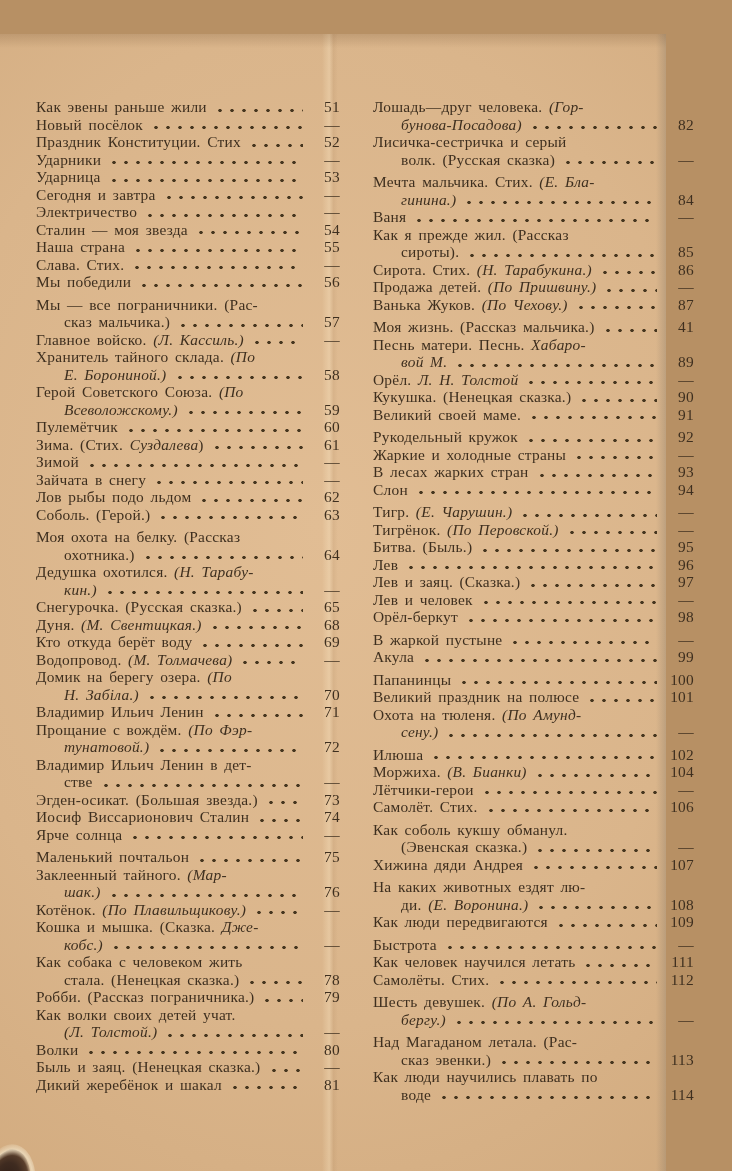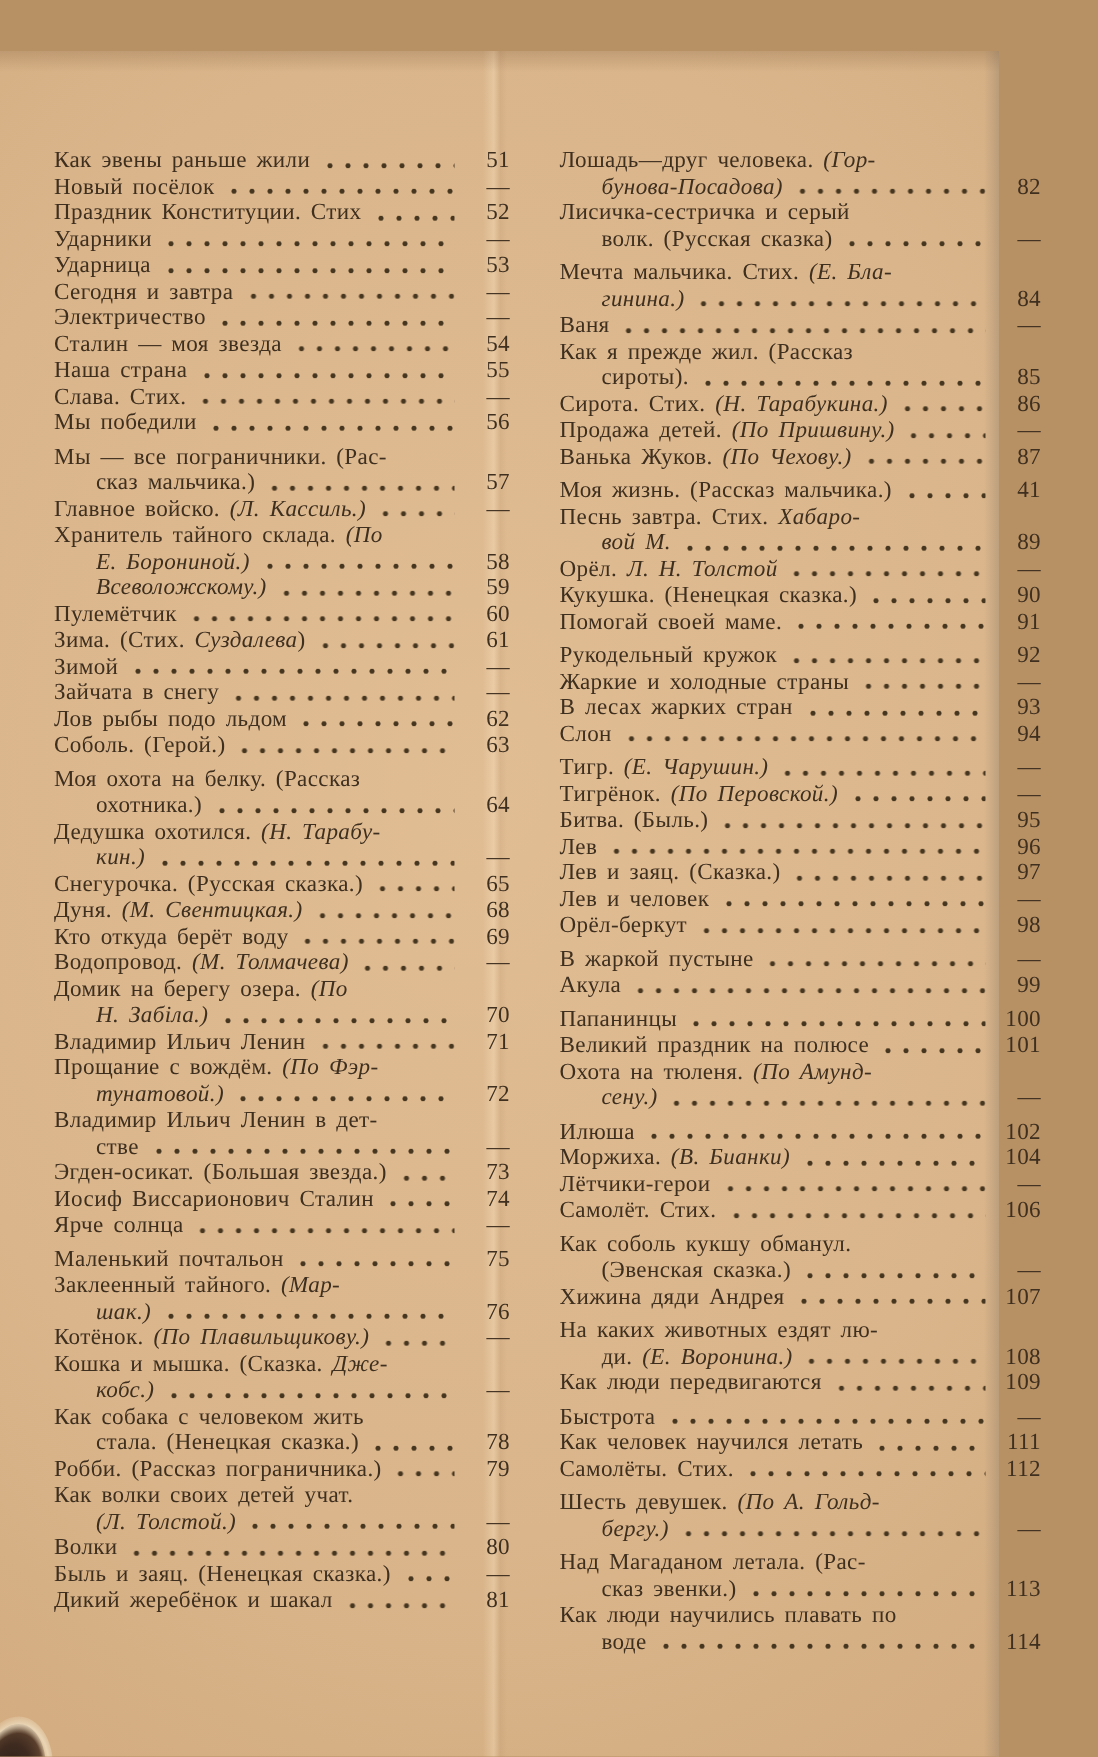--- a/index.html
+++ b/index.html
@@ -126,20 +126,21 @@
           <div class="line cont last"><span class="txt"><span>сказ мальчика.)</span></span><span class="leader"></span><span class="pn">57</span></div>
         </div>
         <div class="entry">
           <div class="line last"><span class="txt"><span>Главное войско. </span><span class="it">(Л. Кассиль.)</span></span><span class="leader"></span><span class="pn">—</span></div>
         </div>
         <div class="entry">
           <div class="line"><span class="txt"><span>Хранитель тайного склада. </span><span class="it">(По</span></span></div>
           <div class="line cont last"><span class="txt"><span class="it">Е. Борониной.)</span></span><span class="leader"></span><span class="pn">58</span></div>
         </div>
         <div class="entry">
+          <div class="line"><span class="txt"><span>Герой Советского Союза. </span><span class="it">(По</span></span></div>
           <div class="line cont last"><span class="txt"><span class="it">Всеволожскому.)</span></span><span class="leader"></span><span class="pn">59</span></div>
         </div>
         <div class="entry">
           <div class="line last"><span class="txt"><span>Пулемётчик</span></span><span class="leader"></span><span class="pn">60</span></div>
         </div>
         <div class="entry">
           <div class="line last"><span class="txt"><span>Зима. (Стих. </span><span class="it">Суздалева</span><span>)</span></span><span class="leader"></span><span class="pn">61</span></div>
         </div>
         <div class="entry">
           <div class="line last"><span class="txt"><span>Зимой</span></span><span class="leader"></span><span class="pn">—</span></div>
@@ -258,31 +259,31 @@
         <div class="entry">
           <div class="line last"><span class="txt"><span>Продажа детей. </span><span class="it">(По Пришвину.)</span></span><span class="leader"></span><span class="pn">—</span></div>
         </div>
         <div class="entry">
           <div class="line last"><span class="txt"><span>Ванька Жуков. </span><span class="it">(По Чехову.)</span></span><span class="leader"></span><span class="pn">87</span></div>
         </div>
         <div class="entry gap">
           <div class="line last"><span class="txt"><span>Моя жизнь. (Рассказ мальчика.)</span></span><span class="leader"></span><span class="pn">41</span></div>
         </div>
         <div class="entry">
-          <div class="line"><span class="txt"><span>Песнь завтра. Стих. </span><span class="it">Хабаро-</span></span></div>
+          <div class="line"><span class="txt"><span>Песнь матери. Песнь. </span><span class="it">Хабаро-</span></span></div>
           <div class="line cont last"><span class="txt"><span class="it">вой М.</span></span><span class="leader"></span><span class="pn">89</span></div>
         </div>
         <div class="entry">
           <div class="line last"><span class="txt"><span>Орёл. </span><span class="it">Л. Н. Толстой</span></span><span class="leader"></span><span class="pn">—</span></div>
         </div>
         <div class="entry">
           <div class="line last"><span class="txt"><span>Кукушка. (Ненецкая сказка.)</span></span><span class="leader"></span><span class="pn">90</span></div>
         </div>
         <div class="entry">
-          <div class="line last"><span class="txt"><span>Помогай своей маме.</span></span><span class="leader"></span><span class="pn">91</span></div>
+          <div class="line last"><span class="txt"><span>Великий своей маме.</span></span><span class="leader"></span><span class="pn">91</span></div>
         </div>
         <div class="entry gap">
           <div class="line last"><span class="txt"><span>Рукодельный кружок</span></span><span class="leader"></span><span class="pn">92</span></div>
         </div>
         <div class="entry">
           <div class="line last"><span class="txt"><span>Жаркие и холодные страны</span></span><span class="leader"></span><span class="pn">—</span></div>
         </div>
         <div class="entry">
           <div class="line last"><span class="txt"><span>В лесах жарких стран</span></span><span class="leader"></span><span class="pn">93</span></div>
         </div>

